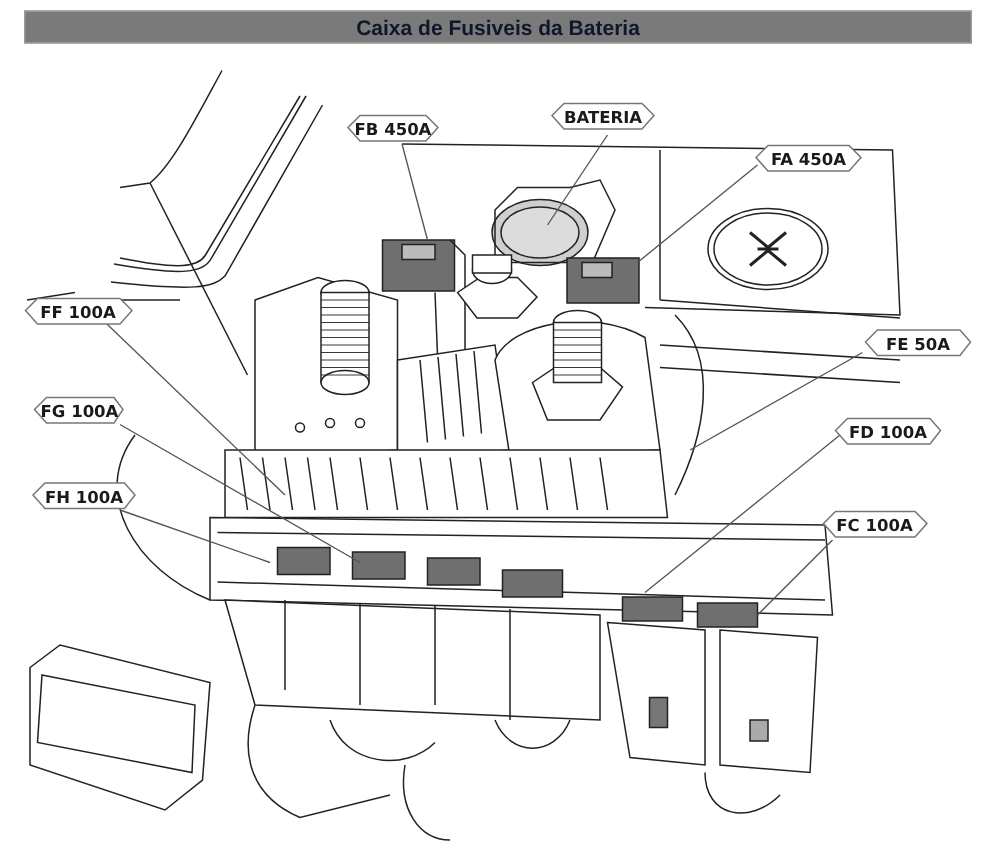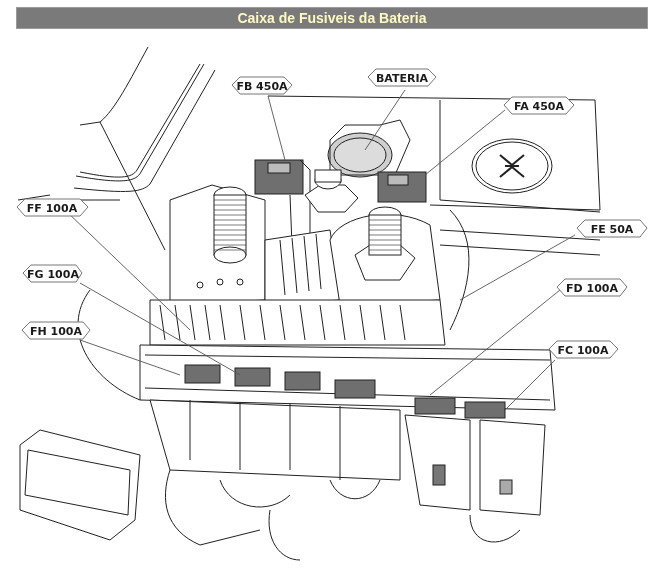--- a/index.html
+++ b/index.html
@@ -1,20 +1,20 @@
 <!DOCTYPE html>
 <html><head>
 <meta charset="utf-8">
 <style>
   html, body { margin: 0; padding: 0; background: #ffffff; }
   body { width: 664px; height: 569px; position: relative; overflow: hidden; font-family: "Liberation Sans", sans-serif; }
   .title-bar {
     position: absolute; left: 16px; top: 7px; width: 632px; height: 22px;
     background: #7a7a7a; border: 1px solid #9a9a9a; box-sizing: border-box;
-    color: #fef9c3; font-weight: bold; font-size: 14px; text-align: center; line-height: 20px;
+    color: #0f172a; font-weight: bold; font-size: 14px; text-align: center; line-height: 20px;
     font-family: "Liberation Sans", sans-serif;
   }
   svg.drawing { position: absolute; left: 0; top: 0; }
   .lbl-text { font-family: "DejaVu Sans", sans-serif; font-size: 11px; font-weight: bold; fill: #1a1a1a; }
 </style>
 </head>
 <body>
 
 <div class="title-bar">Caixa de Fusiveis da Bateria</div>
 

